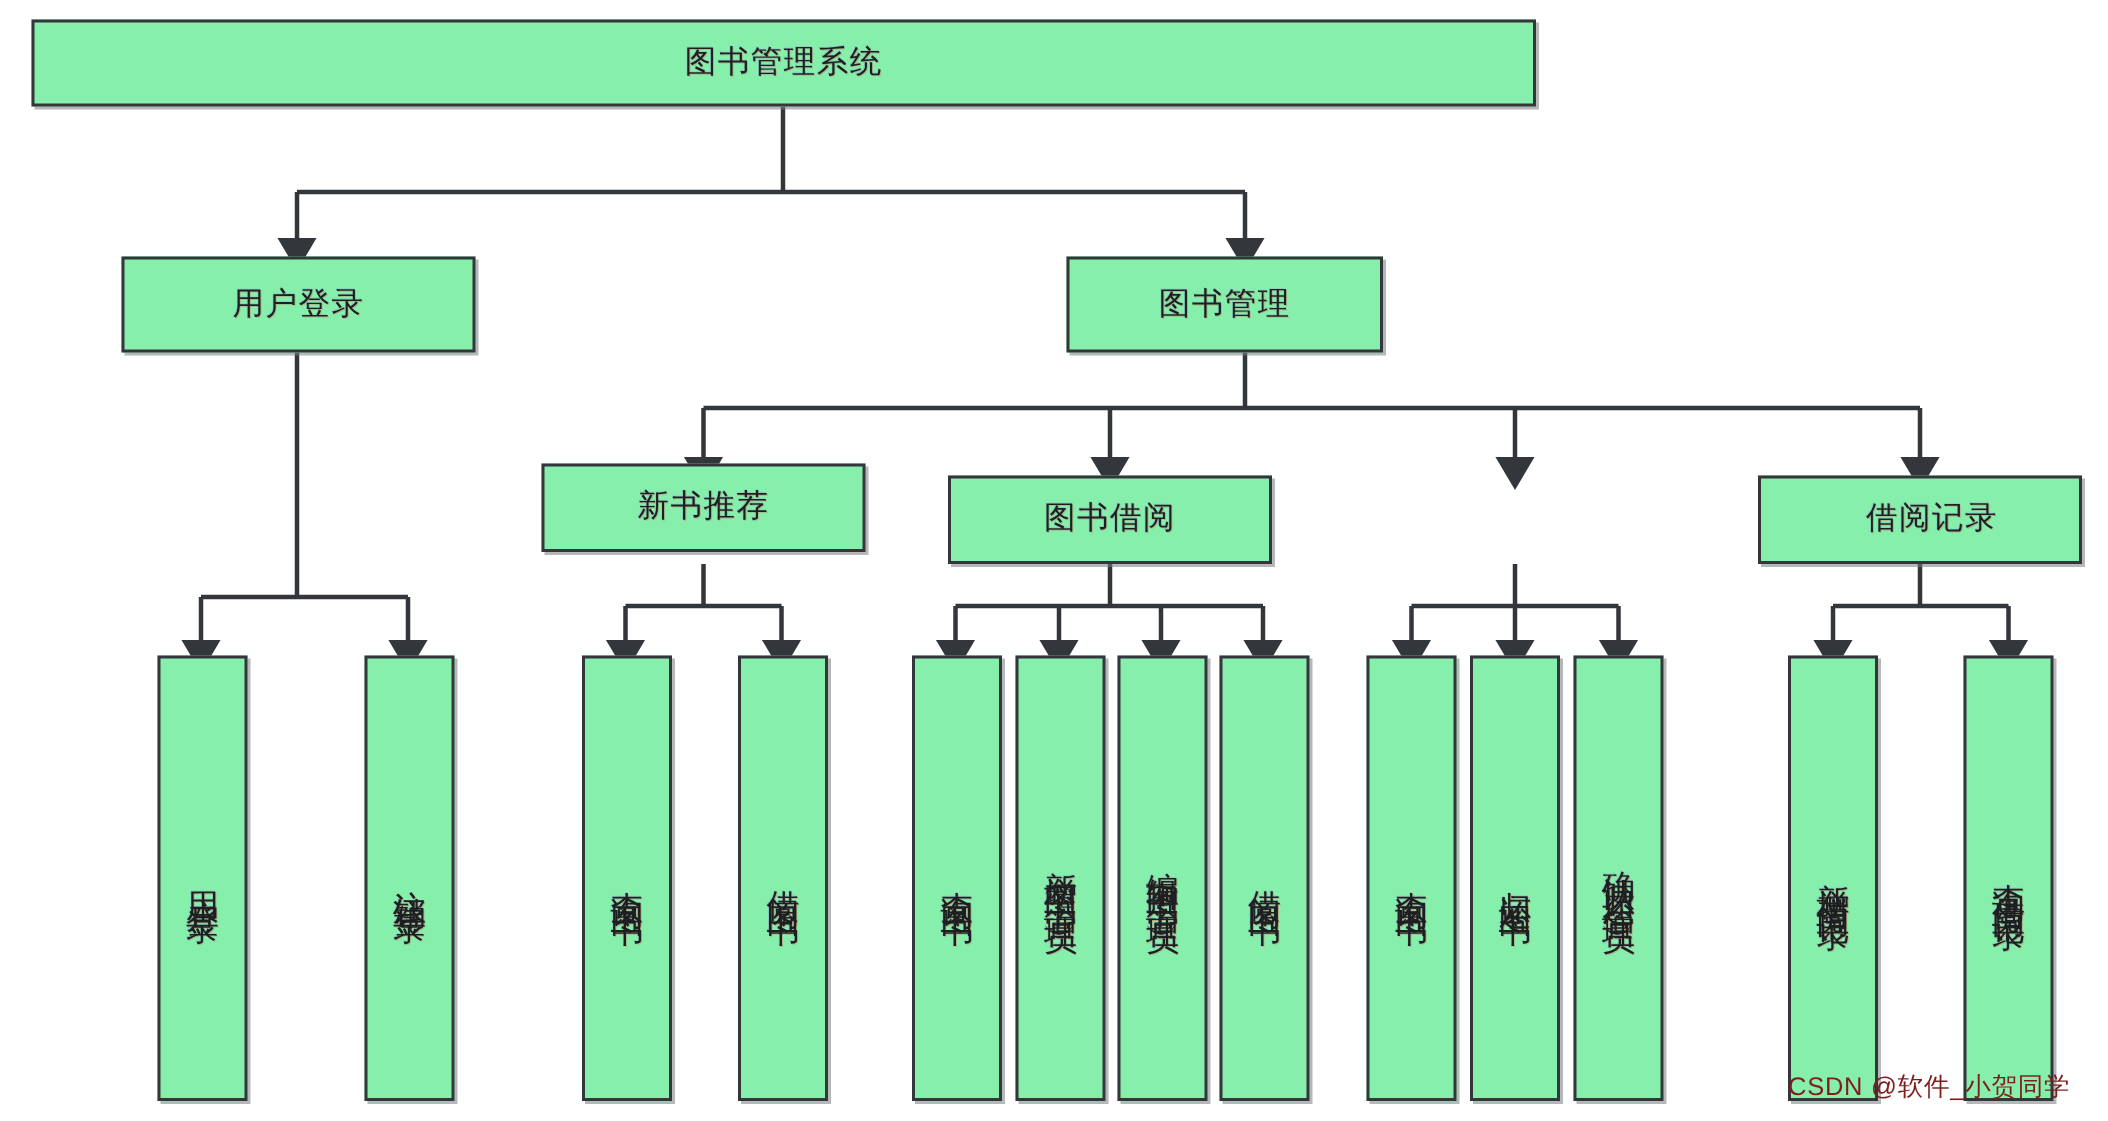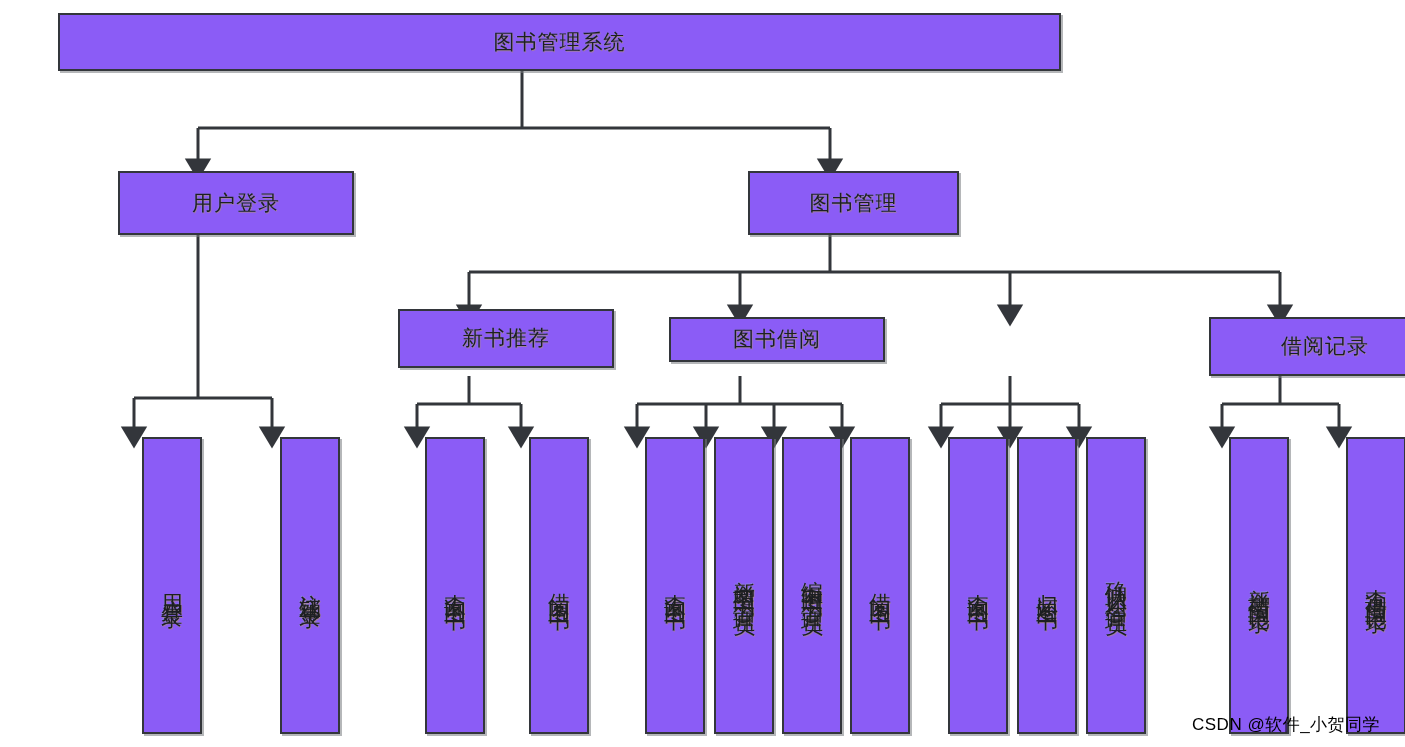--- a/index.html
+++ b/index.html
@@ -23,28 +23,27 @@
     position: absolute;
     left: 0;
     top: 0;
     width: 1405px;
     height: 747px;
     pointer-events: none;
   }
   .node {
     position: absolute;
     box-sizing: border-box;
-    background: #8b5cf6;
+    background: #86efac;
     border: 2px solid #33363b;
     box-shadow: 2px 2px 0px rgba(120,123,128,0.55);
     display: flex;
     align-items: center;
     justify-content: center;
     color: #1d1f22;
-    margin-left: 37px;
   }
   .node .label {
     font-size: 21px;
     line-height: 1.18;
     letter-spacing: 1px;
     white-space: nowrap;
     color: #1d1f22;
     text-shadow: 0.7px 0.7px 0px rgba(180,150,110,0.55), -0.5px -0.4px 0px rgba(140,175,210,0.45);
   }
   .node.vertical {
@@ -57,21 +56,21 @@
     font-size: 22px;
     letter-spacing: 5px;
     line-height: 1.0;
     white-space: nowrap;
   }
   .watermark {
     position: absolute;
     left: 1192px;
     top: 713px;
     font-size: 17px;
-    color: #000000;
+    color: #7f1d1d;
     letter-spacing: 0.5px;
     white-space: nowrap;
     user-select: none;
   }
 </style>
 </head>
 <body>
 
 <div id="diagram-root">
 
@@ -134,21 +133,21 @@
   <div class="node" style="left:81px; top:171px; width:236px; height:64px;">
     <span class="label">用户登录</span>
   </div>
   <div class="node" style="left:711px; top:171px; width:211px; height:64px;">
     <span class="label">图书管理</span>
   </div>
 
   <div class="node" style="left:361px; top:309px; width:216px; height:59px;">
     <span class="label">新书推荐</span>
   </div>
-  <div class="node" style="left:632px; top:317px; width:216px; height:45px;">
+  <div class="node" style="left:632px; top:317px; width:216px; height:59px;">
     <span class="label">图书借阅</span>
   </div>
   <div class="node" style="left:1172px; top:317px; width:216px; height:59px;padding-left:16px;">
     <span class="label">借阅记录</span>
   </div>
 
   <div class="node vertical" style="left:105px; top:437px; width:60px; height:297px;">
     <span class="label">用户登录</span>
   </div>
   <div class="node vertical" style="left:243px; top:437px; width:60px; height:297px;">

